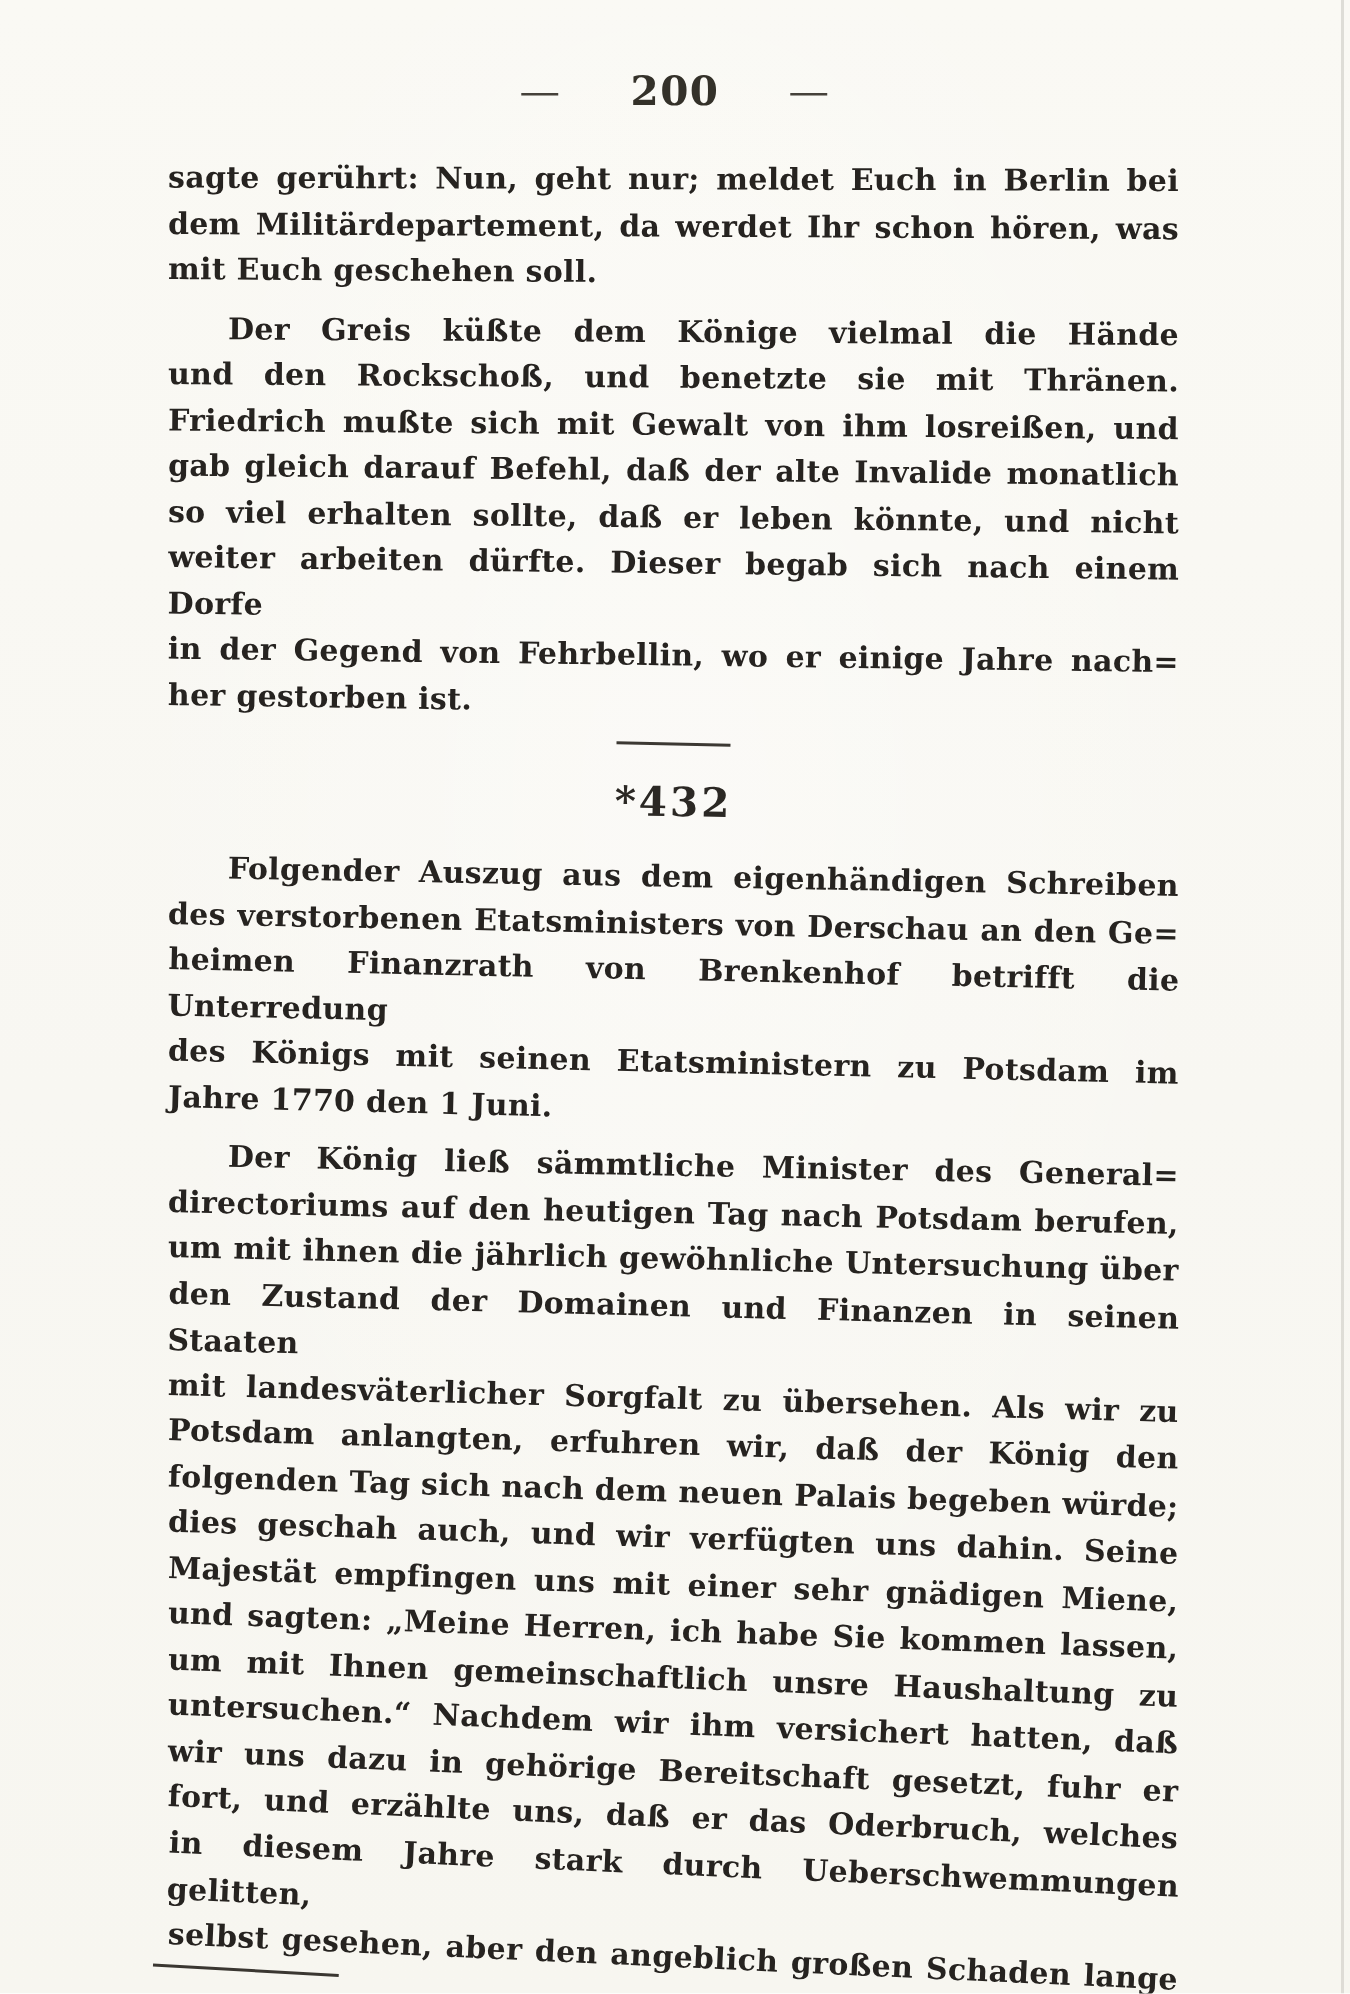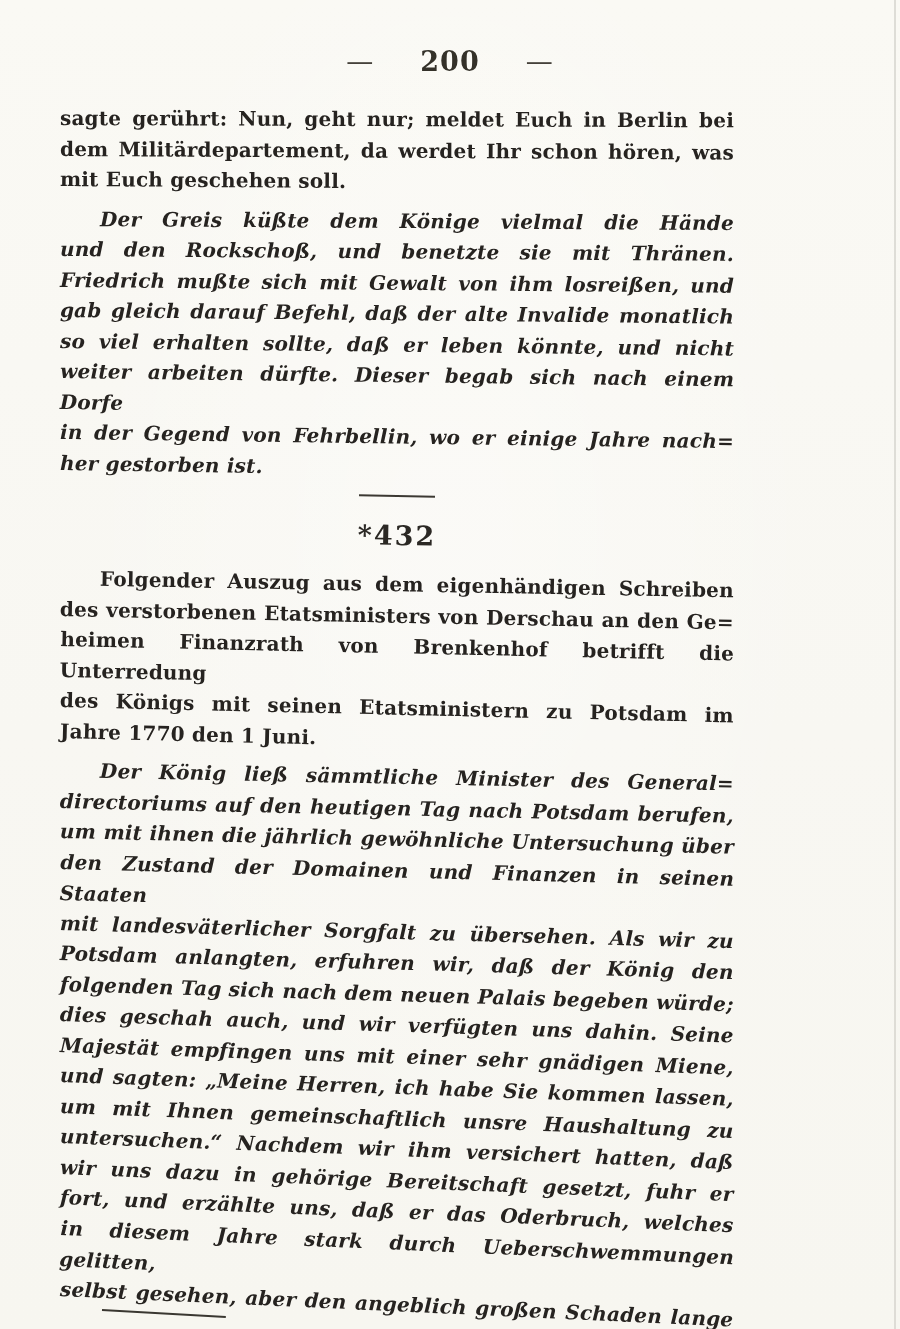--- a/index.html
+++ b/index.html
@@ -14,26 +14,26 @@
       linear-gradient(180deg, #faf9f4 0%, #f8f7f2 55%, #f7f6f0 100%);
     color:#262320;
   }
   .header{
     padding-top:46px;
     display:flex;justify-content:center;align-items:center;gap:46px;
     font-size:27px;font-weight:bold;color:#343129;letter-spacing:1px;
   }
   .header .dash{font-weight:normal;color:#45413a;}
   .textbody{
-    width:674px;margin:26px 0 0 60px;
+    width:674px;margin:26px 0 0 112px;
     font-size:20px;font-weight:bold;line-height:30.5px;
     letter-spacing:.2px;
   }
   .para{margin:0;}
-  .para + .para{margin-top:9px;font-style:italic;}
+  .para + .para{margin-top:9px;}
   .line{
     text-align:justify;text-align-last:justify;
     transform-origin:0 50%;
     white-space:normal;
   }
   .line.last{text-align-last:left;}
   .line.indent{text-indent:40px;}
   .divider{
     width:76px;height:2px;background:#3c3933;margin:17px auto 0 auto;
     transform:rotate(1.3deg);

